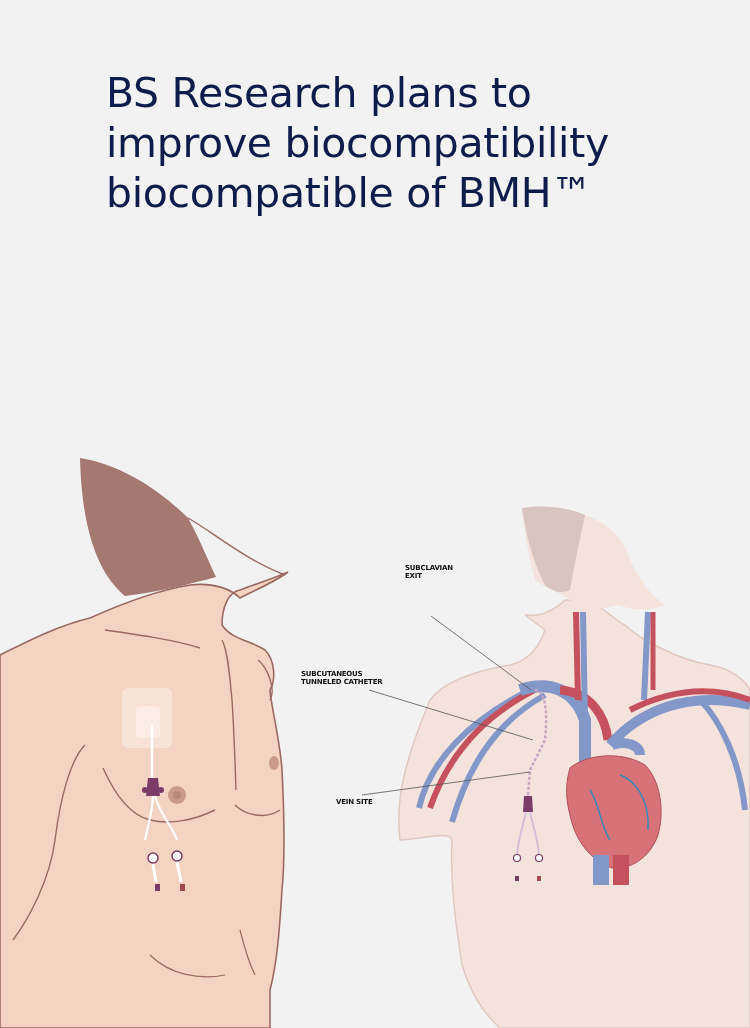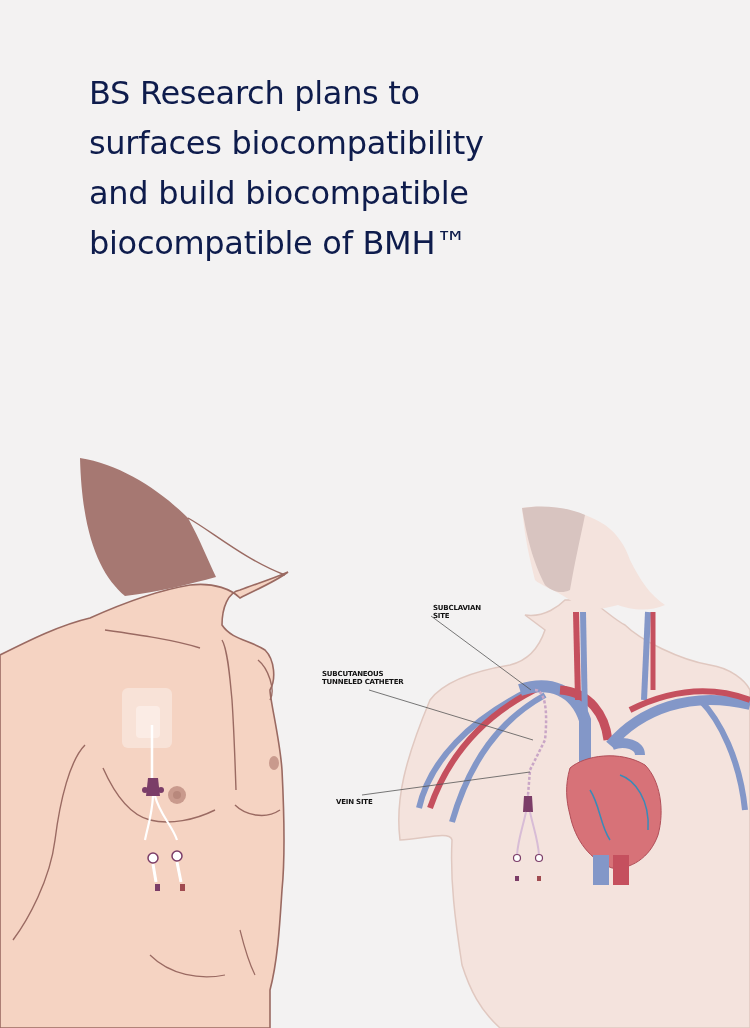--- a/index.html
+++ b/index.html
@@ -1,28 +1,27 @@
 <!DOCTYPE html>
 <html><head>
 <meta charset="utf-8">
 <style>
   html, body { margin:0; padding:0; }
   body { width:750px; height:1028px; background:#f3f2f2; position:relative; overflow:hidden; font-family:"DejaVu Sans", sans-serif; }
-  .headline { position:absolute; left:89px; top:68px; width:520px; margin:0; font-family:"DejaVu Sans", sans-serif; font-weight:500; font-size:32px; line-height:50px; color:#0e1c4c; letter-spacing:-0.3px; }
+  .headline { position:absolute; left:106px; top:68px; width:520px; margin:0; font-family:"DejaVu Sans", sans-serif; font-weight:500; font-size:41px; line-height:50px; color:#0e1c4c; letter-spacing:-0.3px; }
   .headline .line { display:block; white-space:nowrap; }
   svg.ill { position:absolute; left:0; top:0; }
   .lbl { position:absolute; font-family:"DejaVu Sans", sans-serif; font-weight:bold; font-size:7px; line-height:8px; color:#111; letter-spacing:-0.2px; }
 </style>
 </head>
 <body>
 
 <h1 class="headline">
   <span class="line">BS Research plans to</span>
-  <span class="line">surfaces biocompatibility</span>
-  <span class="line">and build biocompatible</span>
+  <span class="line">improve biocompatibility</span>
   <span class="line">biocompatible of BMH™</span>
 </h1>
 
 <svg class="ill" width="750" height="1028" viewBox="0 0 750 1028">
 
   <g>
 
     <path d="M0,655 C30,640 60,625 90,618 C130,600 160,590 190,585 C215,582 232,590 240,598 C255,590 275,582 288,572 C270,580 252,585 240,590 C228,592 222,608 222,625 C232,640 250,640 265,650 C275,660 276,680 270,690 C270,700 280,740 282,770 C284,810 285,860 282,890 C280,920 278,960 270,990 L270,1028 L0,1028 Z" fill="#f5d3c2" stroke="#9a6a62" stroke-width="1.6"></path>
 
     <path d="M80,458 C120,464 160,490 188,518 C200,540 208,560 216,577 C190,584 160,592 125,596 C100,575 82,535 80,458 Z" fill="#a67872"></path>
@@ -103,21 +102,21 @@
     <circle cx="539" cy="858" r="3.5" fill="#ffffff" stroke="#7b3d68" stroke-width="1.2"></circle>
     <rect x="515" y="876" width="4" height="5" fill="#7b3d68"></rect>
     <rect x="537" y="876" width="4" height="5" fill="#a04a50"></rect>
 
     <line x1="431" y1="616" x2="531" y2="690" stroke="#555" stroke-width="0.8"></line>
     <line x1="369" y1="690" x2="533" y2="740" stroke="#555" stroke-width="0.8"></line>
     <line x1="362" y1="795" x2="530" y2="772" stroke="#555" stroke-width="0.8"></line>
   </g>
 </svg>
 
-<div class="lbl" style="left:405px; top:604px;margin-left:28px;">
+<div class="lbl" style="left:405px; top:564px;">
   <div>SUBCLAVIAN</div>
-  <div>SITE</div>
+  <div>EXIT</div>
 </div>
-<div class="lbl" style="left:322px; top:670px;">
+<div class="lbl" style="left:301px; top:670px;">
   <div>SUBCUTANEOUS</div>
   <div>TUNNELED CATHETER</div>
 </div>
 <div class="lbl" style="left:336px; top:798px;">VEIN SITE</div>
 
 </body></html>

